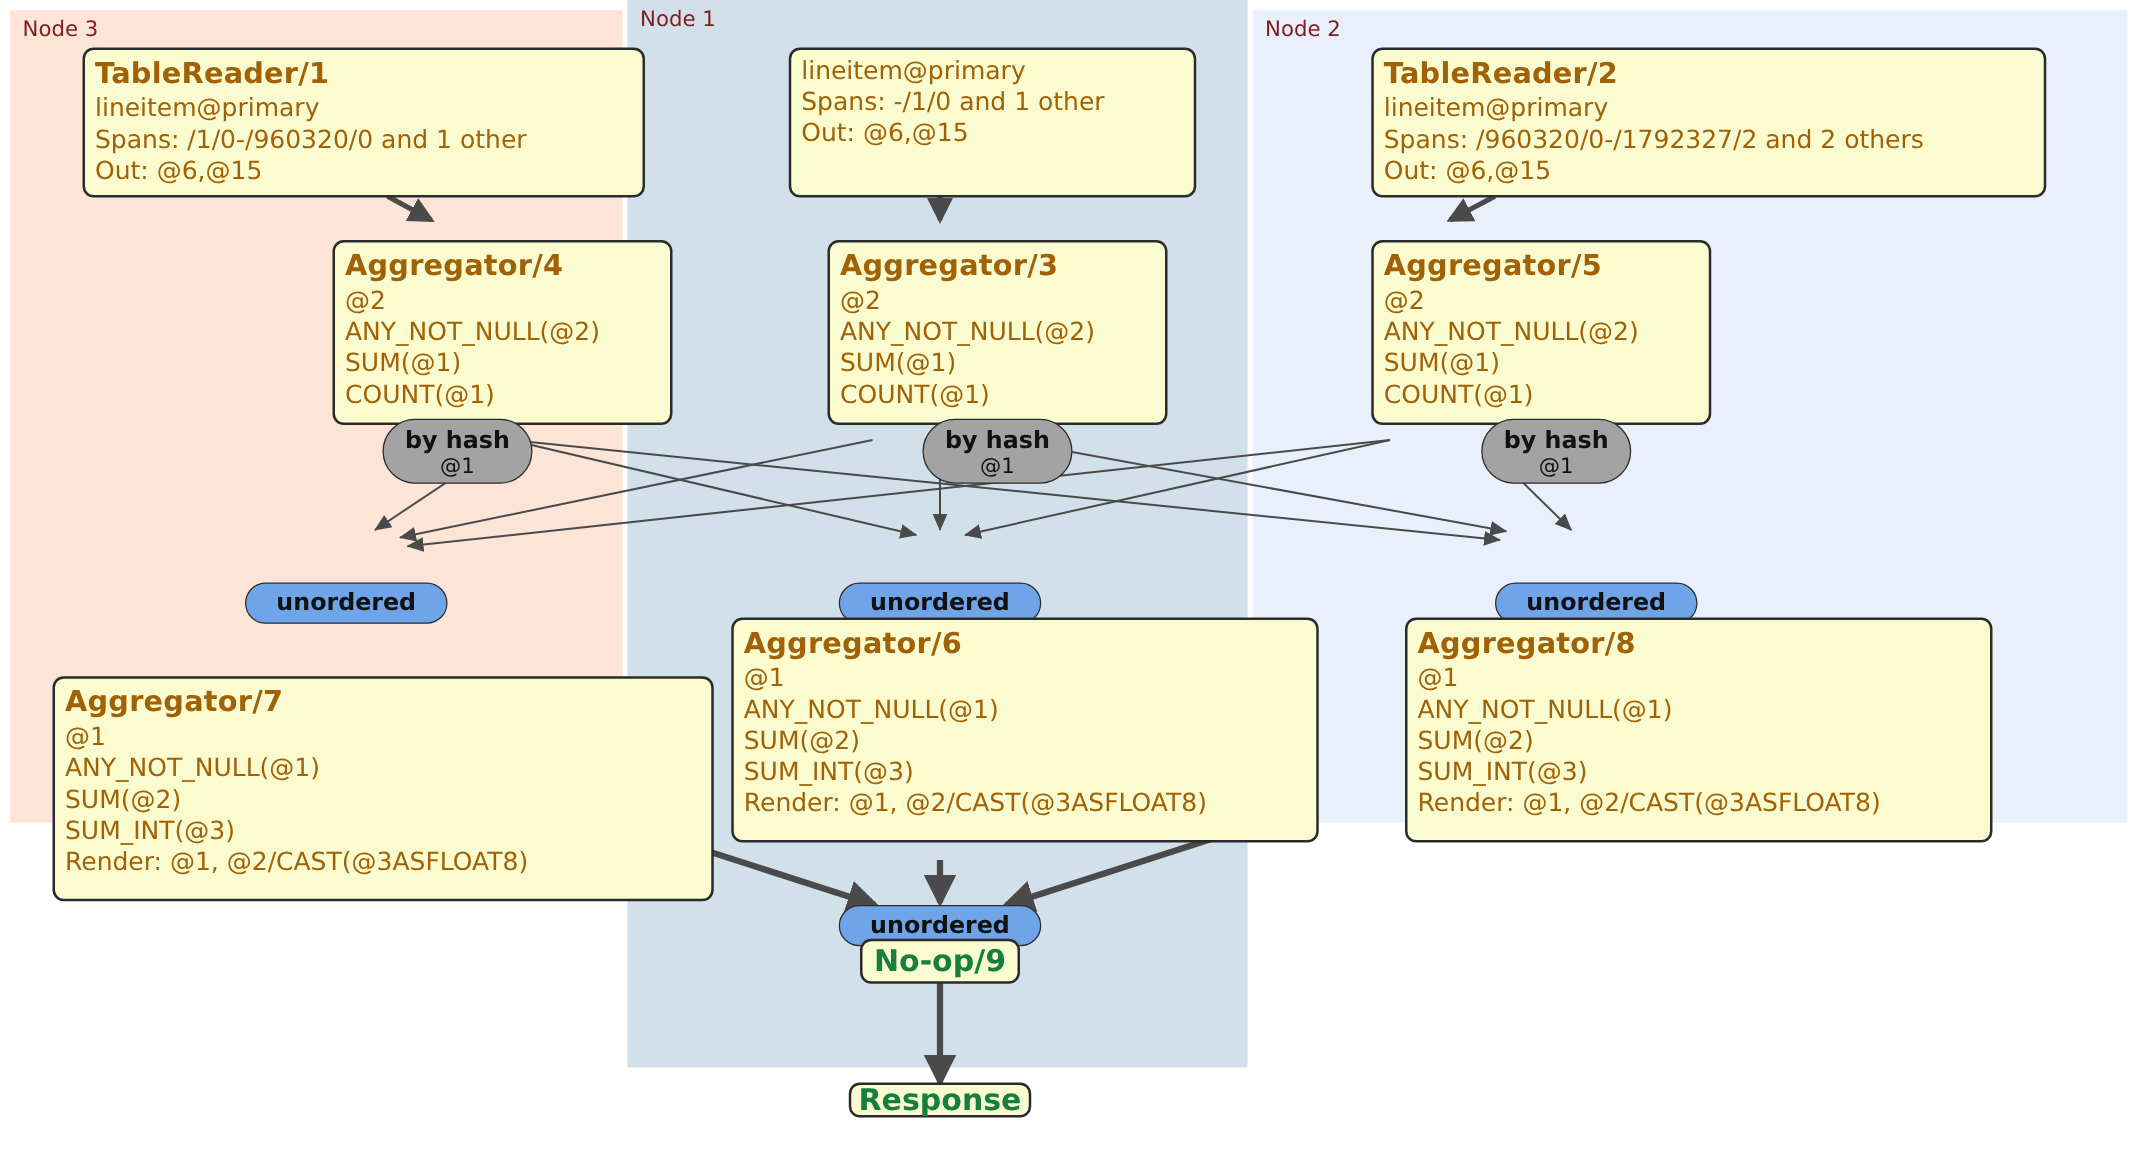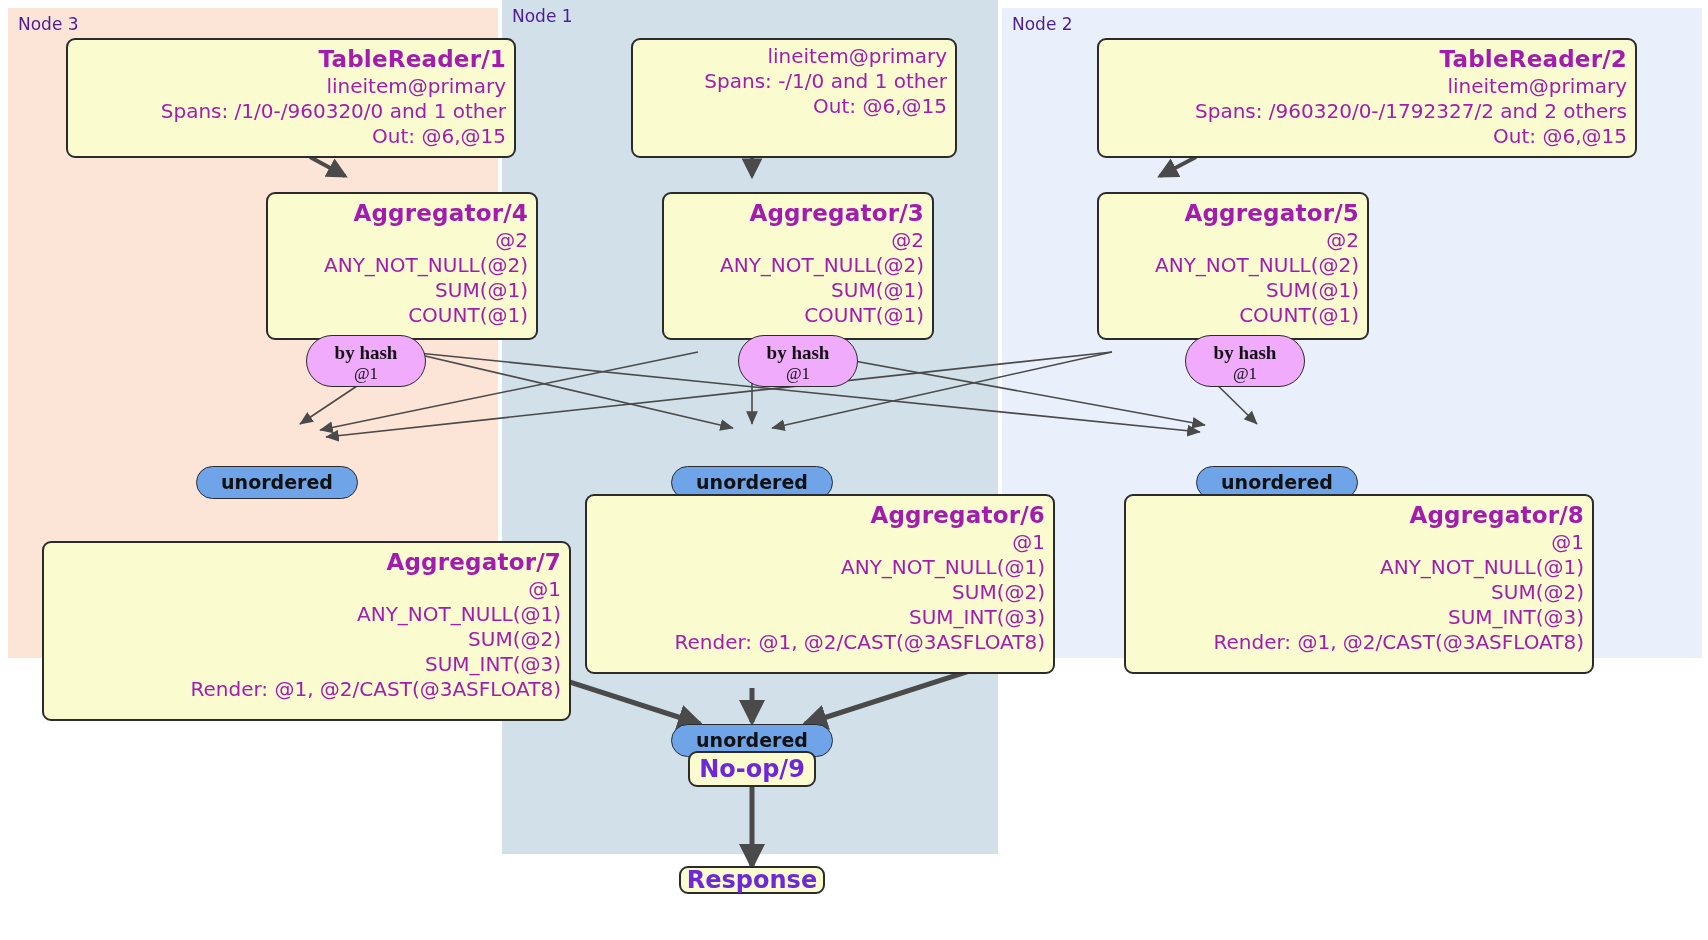--- a/index.html
+++ b/index.html
@@ -1,42 +1,42 @@
 <!DOCTYPE html>
 <html><head>
 <meta charset="utf-8">
 <style>
   html,body{margin:0;padding:0;background:#ffffff;}
   body{width:1708px;height:940px;position:relative;overflow:hidden;
        font-family:"DejaVu Sans","Liberation Sans",sans-serif;}
   #canvas{position:relative;width:1708px;height:940px;}
 
   .node-panel{position:absolute;box-sizing:border-box;}
-  .node-panel .node-label{position:absolute;left:10px;top:6px;font-size:17px;color:#4c1d95;}
+  .node-panel .node-label{position:absolute;left:10px;top:6px;font-size:17px;color:#7f1d1d;}
 
   #panel-node3{left:8px;top:8px;width:490px;height:650px;background:#fce4d6;}
   #panel-node1{left:502px;top:0px;width:496px;height:854px;background:#d2e0ea;}
   #panel-node2{left:1002px;top:8px;width:700px;height:650px;background:#eaf0fb;}
 
   .proc-box{position:absolute;box-sizing:border-box;background:#fbfbd0;
             border:2.2px solid #2b2b2b;border-radius:9px;
-            text-align:right;padding:4px 8px 17px 8px;color:#a21caf;}
+            text-align:left;padding:4px 8px 17px 8px;color:#a16207;}
   .proc-title{font-weight:bold;font-size:23px;line-height:30px;letter-spacing:.2px;}
   .proc-line{font-size:20px;line-height:25px;white-space:nowrap;}
 
   .pill{position:absolute;box-sizing:border-box;border:1.6px solid #2b2b2b;
         border-radius:26px;text-align:center;color:#111;}
-  .pill-hash{background:#f0abfc;font-family:Liberation Serif, serif;}
+  .pill-hash{background:#a3a3a3;}
   .pill-unordered{background:#6fa4e8;}
   .pill-title{font-weight:bold;font-size:19px;line-height:23px;}
   .pill-sub{font-size:17px;line-height:19px;}
 
   .box-small{position:absolute;box-sizing:border-box;background:#fbfbd0;
              border:2.2px solid #2b2b2b;border-radius:9px;text-align:center;
-             font-weight:bold;font-size:24px;color:#6d28d9;
+             font-weight:bold;font-size:24px;color:#15803d;
              display:flex;align-items:center;justify-content:center;}
 
   svg.edges{position:absolute;left:0;top:0;width:1708px;height:940px;
             pointer-events:none;overflow:visible;}
   .e-thin{stroke:#4a4a4a;stroke-width:1.6px;fill:none;}
   .e-thick{stroke:#4a4a4a;stroke-width:5px;fill:none;}
   .e-med{stroke:#4a4a4a;stroke-width:4px;fill:none;}
 </style>
 </head>
 <body>

